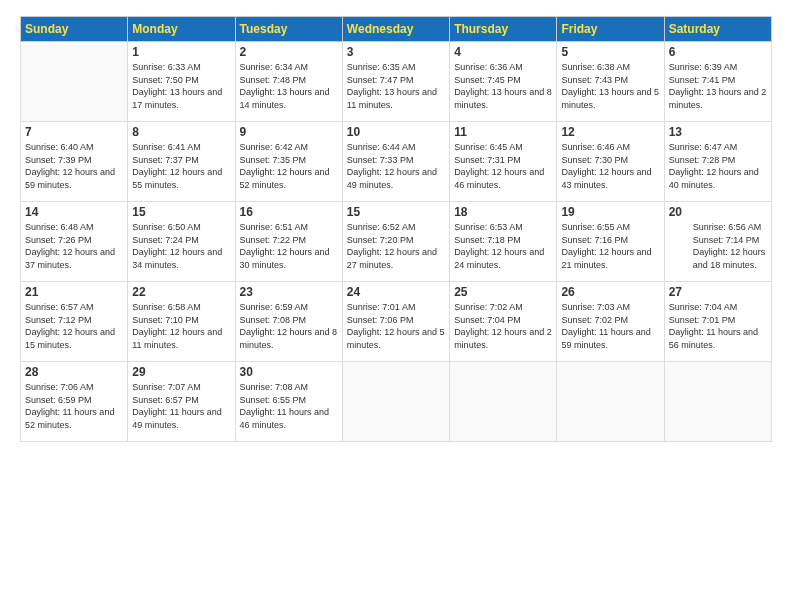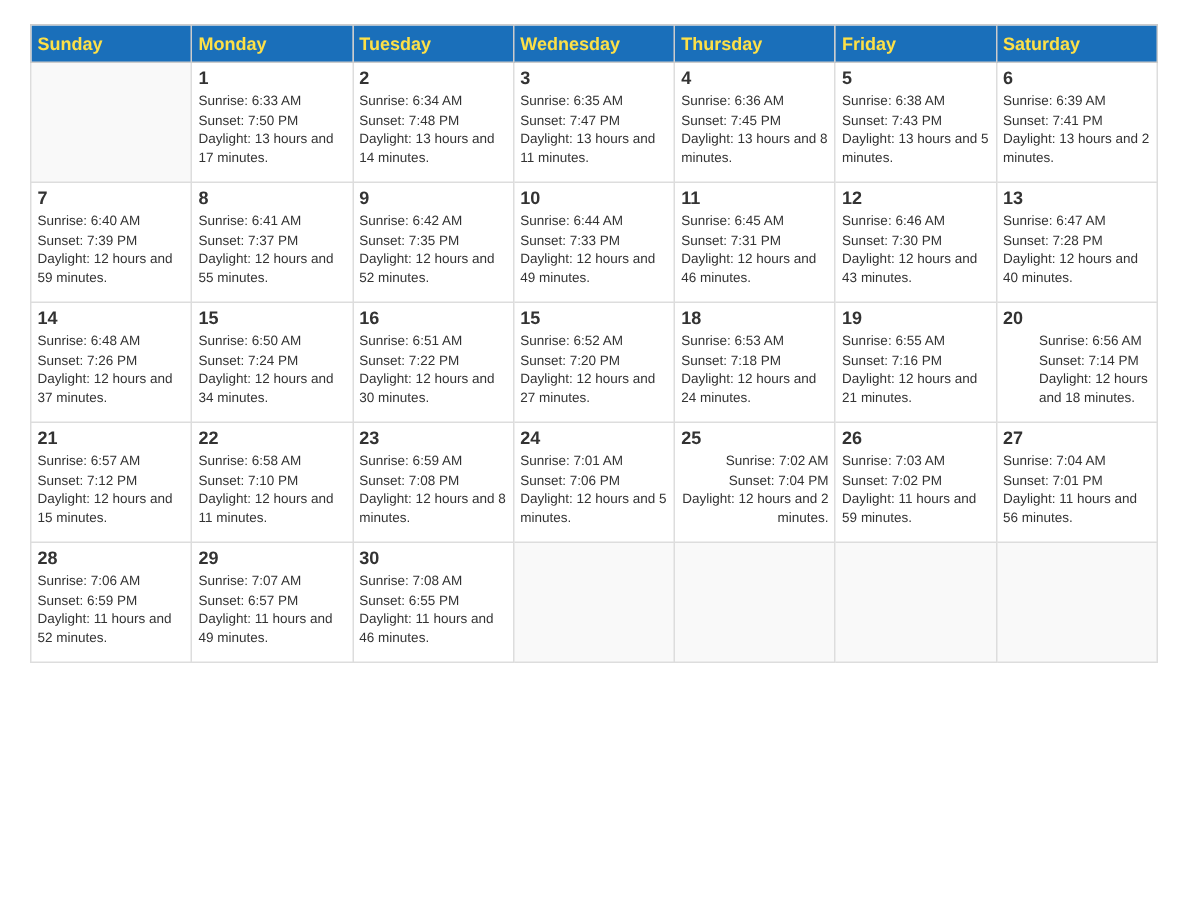--- a/index.html
+++ b/index.html
@@ -248,21 +248,21 @@
 Daylight: 12 hours and 8 minutes.</div>
           </td>
           <td>
             <div class="day-number">24</div>
             <div class="day-info" style="white-space: pre-line;">Sunrise: 7:01 AM
 Sunset: 7:06 PM
 Daylight: 12 hours and 5 minutes.</div>
           </td>
           <td>
             <div class="day-number">25</div>
-            <div class="day-info" style="white-space: pre-line; text-align: right;">Sunrise: 7:02 AM
+            <div class="day-info" style="white-space: pre-line;">Sunrise: 7:02 AM
 Sunset: 7:04 PM
 Daylight: 12 hours and 2 minutes.</div>
           </td>
           <td>
             <div class="day-number">26</div>
             <div class="day-info" style="white-space: pre-line;">Sunrise: 7:03 AM
 Sunset: 7:02 PM
 Daylight: 11 hours and 59 minutes.</div>
           </td>
           <td>

